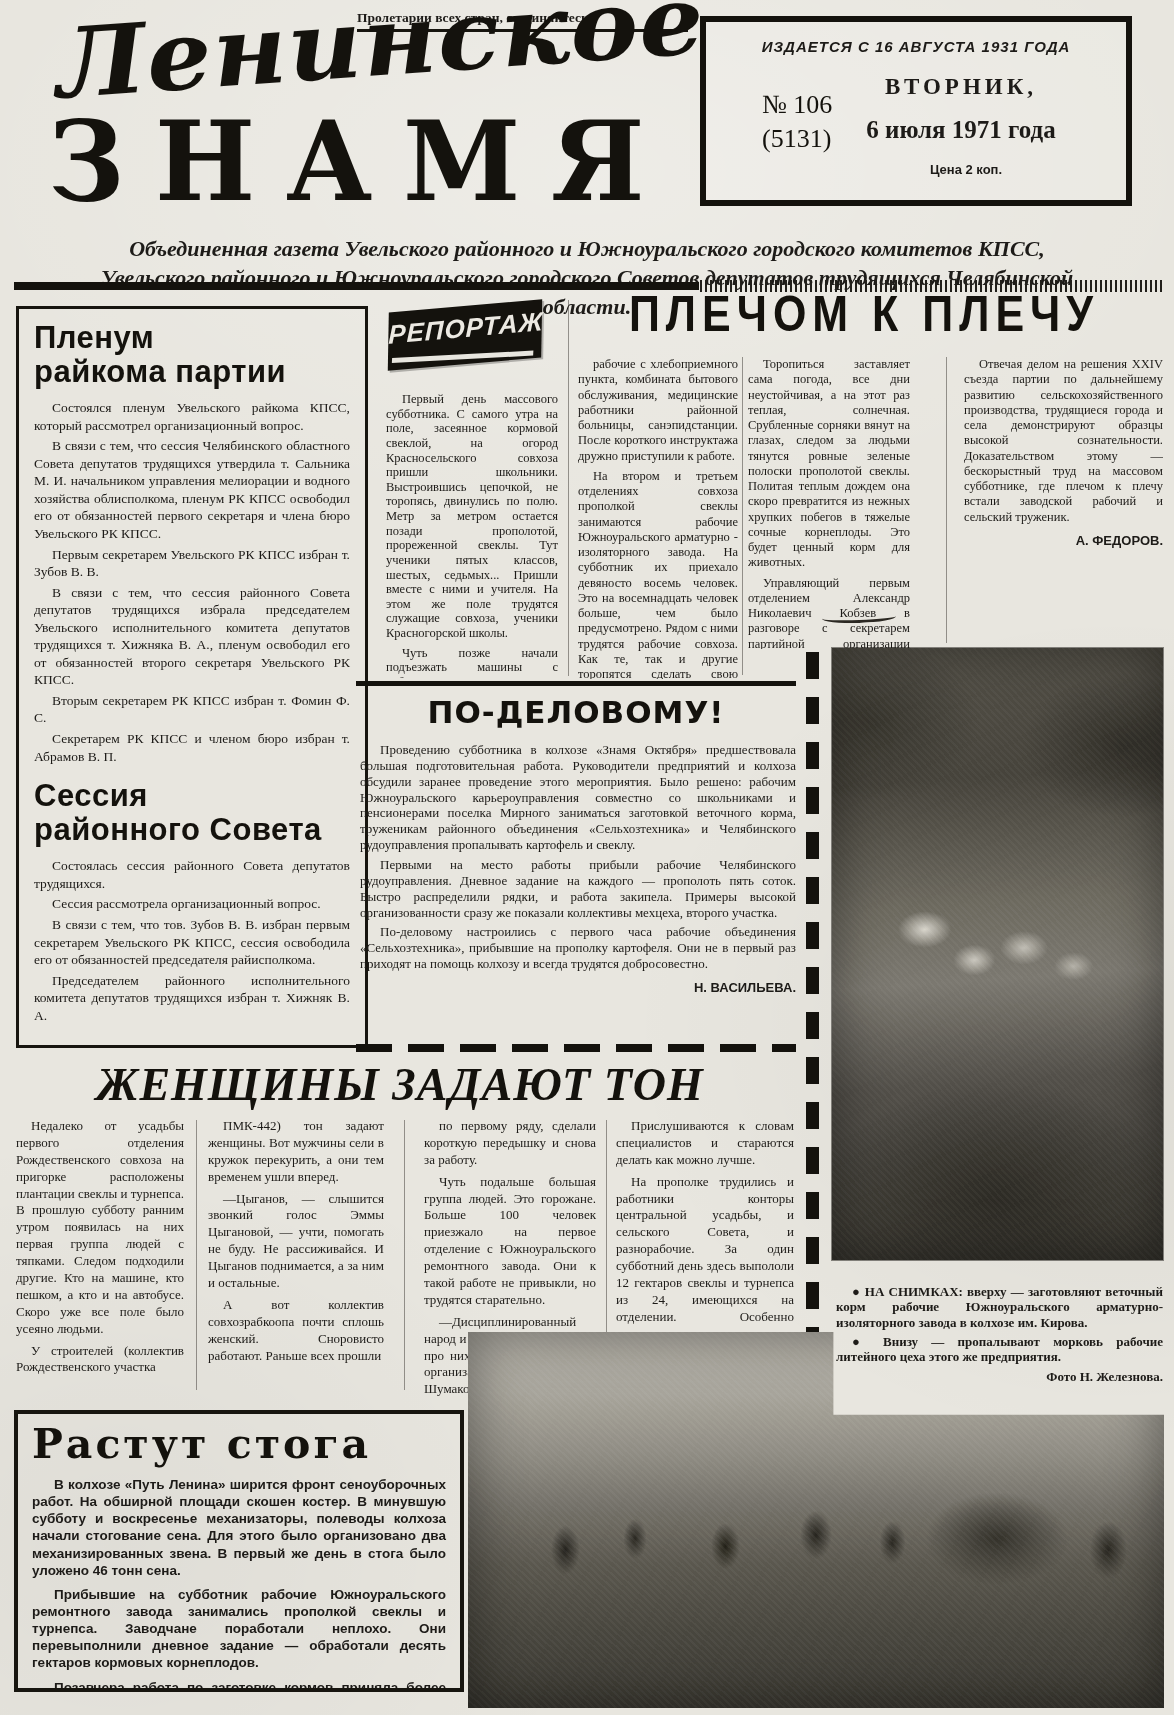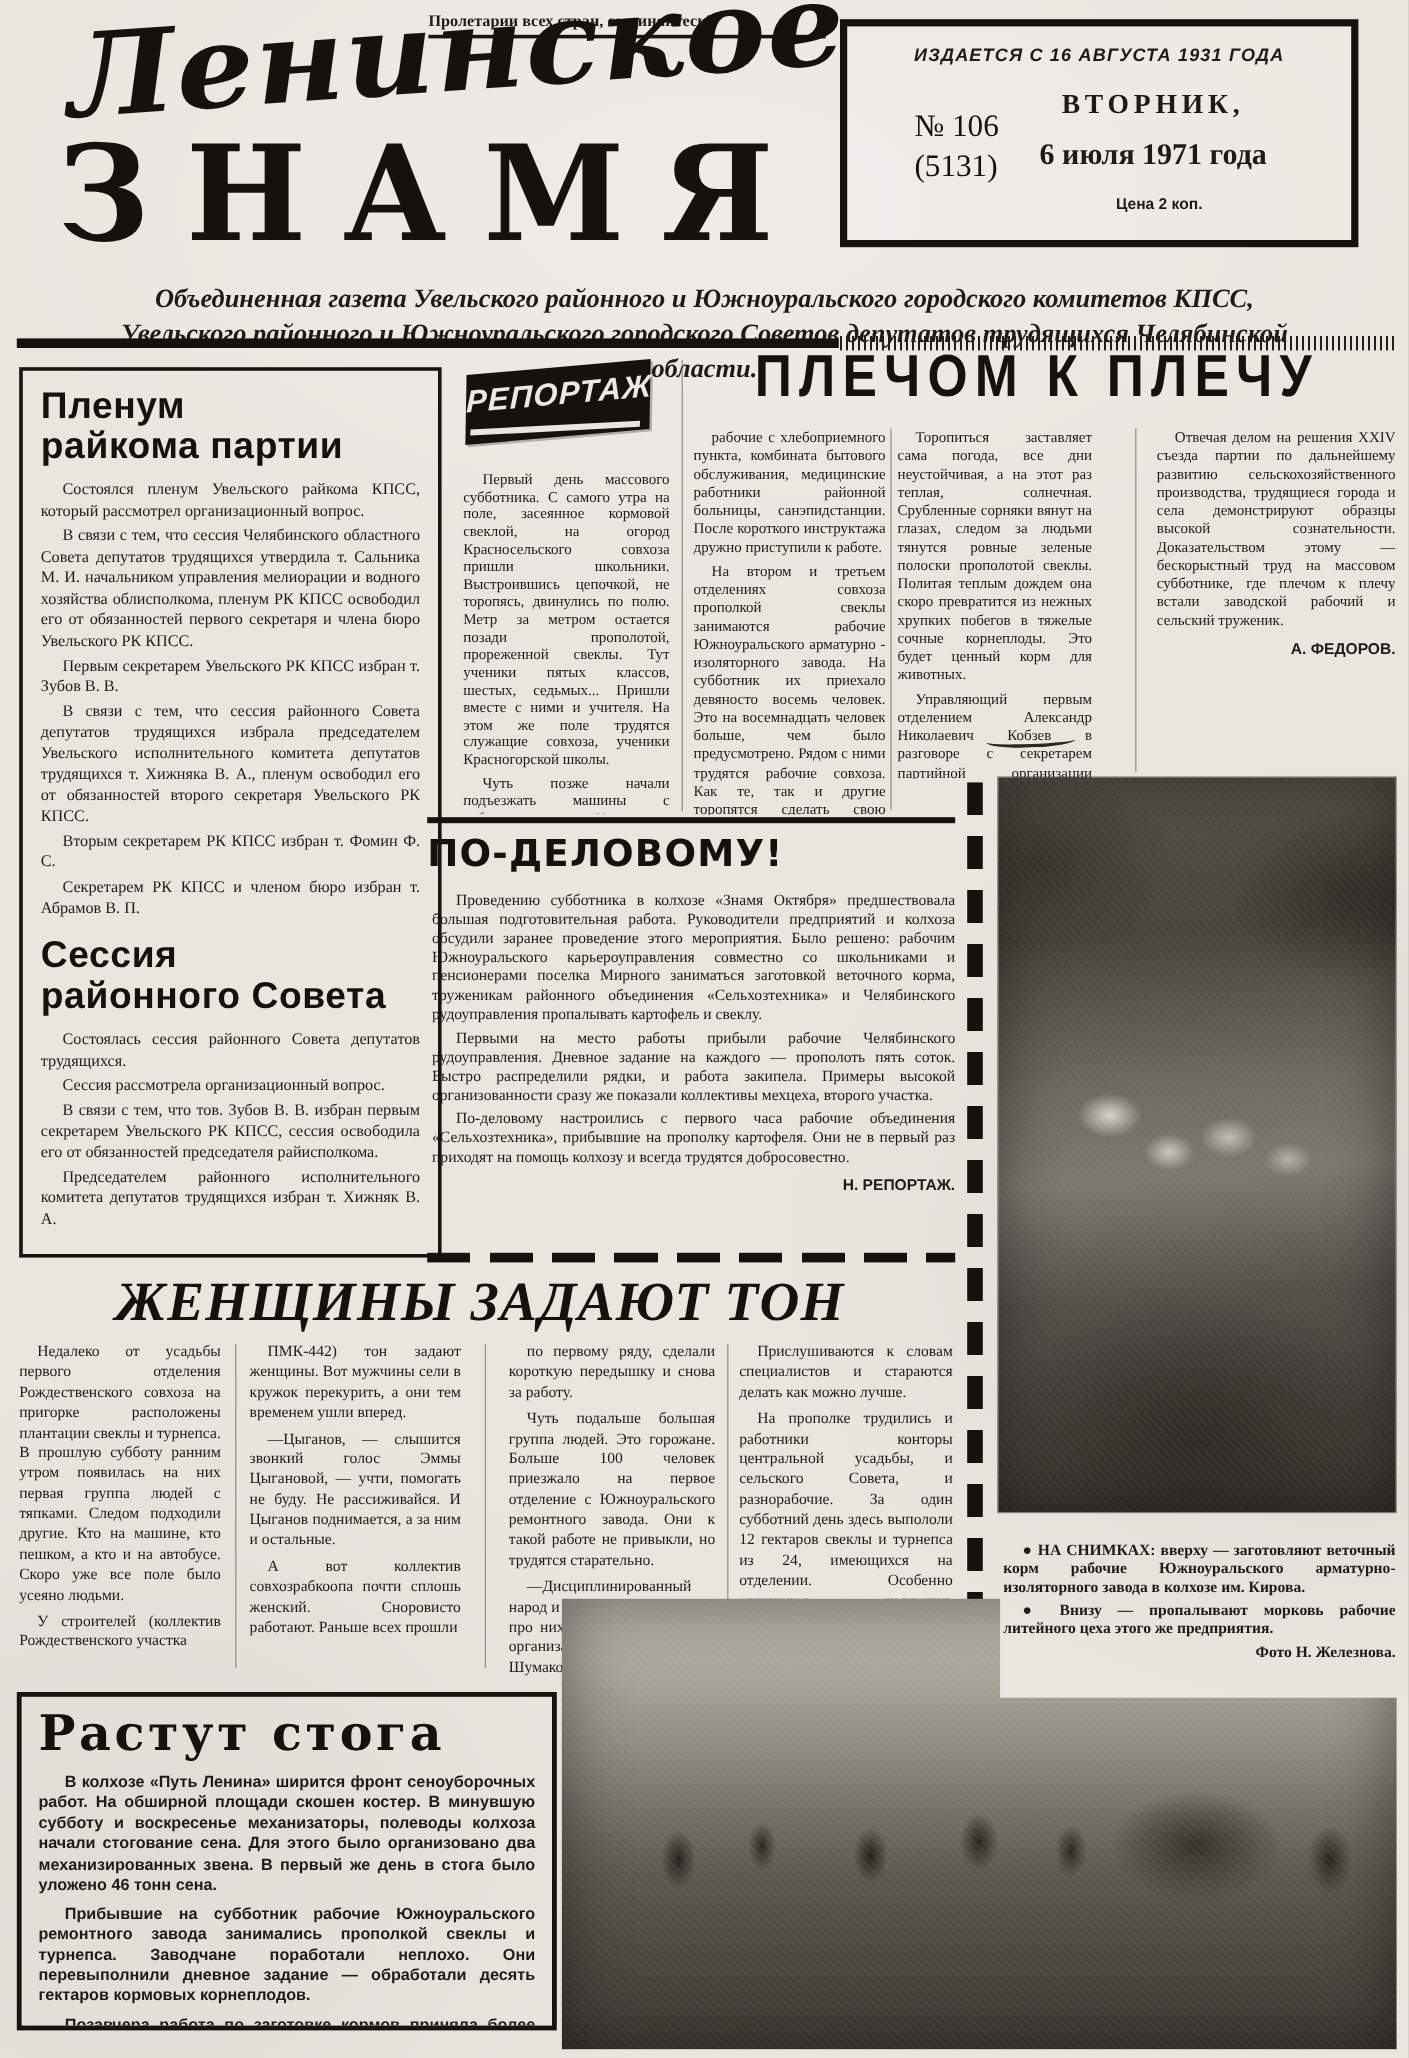--- a/index.html
+++ b/index.html
@@ -50,21 +50,21 @@
   .news-col{overflow:hidden;}
   .news-col p{font-size:12.5px;line-height:1.22;text-align:justify;text-indent:15px;margin:0 0 5px;}
   .col-a{left:578px;top:357px;width:160px;height:322px;}
   .col-b{left:748px;top:357px;width:162px;height:292px;}
   .col-c{left:964px;top:357px;width:199px;height:292px;}
   .sig{text-align:right;font-family:"Liberation Sans",sans-serif;font-weight:700;font-size:13px;margin-top:8px;}
   .vrule{width:1px;background:rgba(40,36,30,.45);}
   .squiggle{left:822px;top:612px;width:74px;height:8px;border-bottom:3px solid #2b2822;border-radius:50%;transform:rotate(-2deg);}
   
   .delov-rule{left:356px;top:681px;width:440px;height:5px;background:#14120d;}
-  .h-delov{left:356px;top:694px;width:440px;text-align:left;font-family:"DejaVu Sans",sans-serif;font-weight:700;font-size:31px;letter-spacing:1px;color:#14120d;}
+  .h-delov{left:356px;top:694px;width:440px;text-align:center;font-family:"DejaVu Sans",sans-serif;font-weight:700;font-size:31px;letter-spacing:1px;color:#14120d;}
   .delov-text{left:360px;top:742px;width:436px;height:300px;overflow:hidden;}
   .delov-text p{font-size:13px;line-height:1.22;text-align:justify;text-indent:20px;margin:0 0 4px;}
   .dash-h{left:356px;top:1044px;width:440px;height:8px;background:repeating-linear-gradient(90deg,#14120d 0 36px,transparent 36px 52px);}
   .dash-v{left:806px;top:652px;width:13px;height:758px;background:repeating-linear-gradient(180deg,#14120d 0 27px,transparent 27px 45px);}
   
   .photo{filter:contrast(1.02);box-shadow:inset 0 0 55px rgba(0,0,0,.45), 0 0 0 1px rgba(30,28,24,.5);}
   .photo-top{left:832px;top:648px;width:331px;height:612px;
     background:
       repeating-linear-gradient(47deg, rgba(255,255,255,.035) 0 2px, transparent 2px 5px),
       radial-gradient(ellipse 38px 26px at 28% 46%, #d6d3ca, transparent 70%),
@@ -184,21 +184,21 @@
   <div class="abs squiggle"></div>
 
   <div class="abs delov-rule"></div>
   <div class="abs h-delov">ПО-ДЕЛОВОМУ!</div>
   <div class="abs delov-text">
     <div>
         <p>Проведению субботника в колхозе «Знамя Октября» предшествовала большая подготовительная работа. Руководители предприятий и колхоза обсудили заранее проведение этого мероприятия. Было решено: рабочим Южноуральского карьероуправления совместно со школьниками и пенсионерами поселка Мирного заниматься заготовкой веточного корма, труженикам районного объединения «Сельхозтехника» и Челябинского рудоуправления пропалывать картофель и свеклу.</p>
         <p>Первыми на место работы прибыли рабочие Челябинского рудоуправления. Дневное задание на каждого — прополоть пять соток. Быстро распределили рядки, и работа закипела. Примеры высокой организованности сразу же показали коллективы мехцеха, второго участка.</p>
         <p>По-деловому настроились с первого часа рабочие объединения «Сельхозтехника», прибывшие на прополку картофеля. Они не в первый раз приходят на помощь колхозу и всегда трудятся добросовестно.</p>
       </div>
-    <div class="sig">Н. РЕПОРТАЖ.</div>
+    <div class="sig">Н. ВАСИЛЬЕВА.</div>
   </div>
   <div class="abs dash-h"></div>
   <div class="abs dash-v"></div>
 
   <div class="abs photo photo-top"></div>
   <div class="abs caption">
     <div>
         <p>● НА СНИМКАХ: вверху — заготовляют веточный корм рабочие Южноуральского арматурно-изоляторного завода в колхозе им. Кирова.</p>
         <p>● Внизу — пропалывают морковь рабочие литейного цеха этого же предприятия.</p>
       </div>

